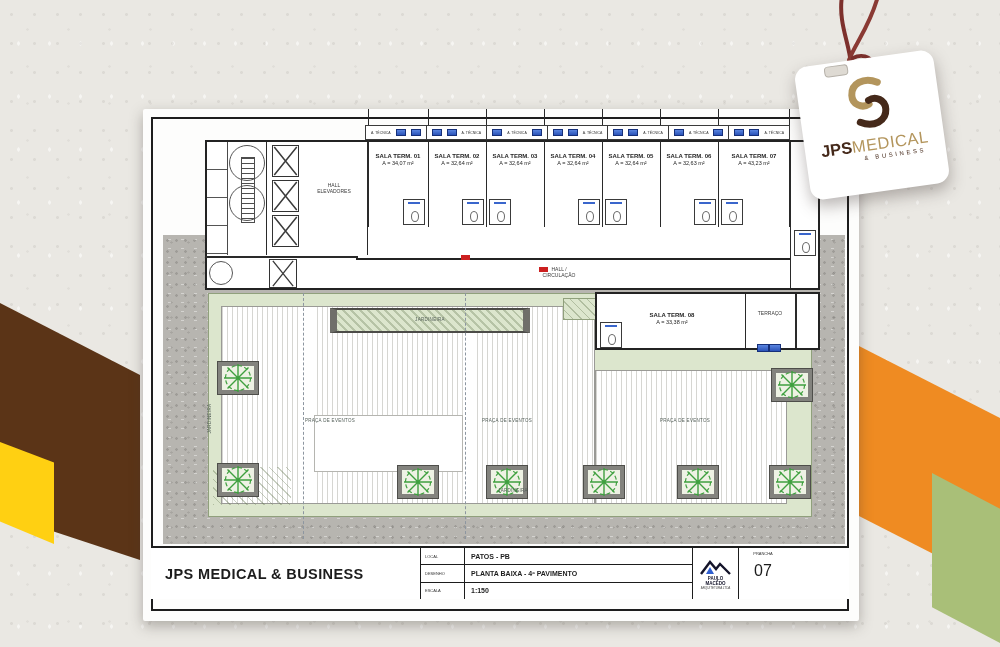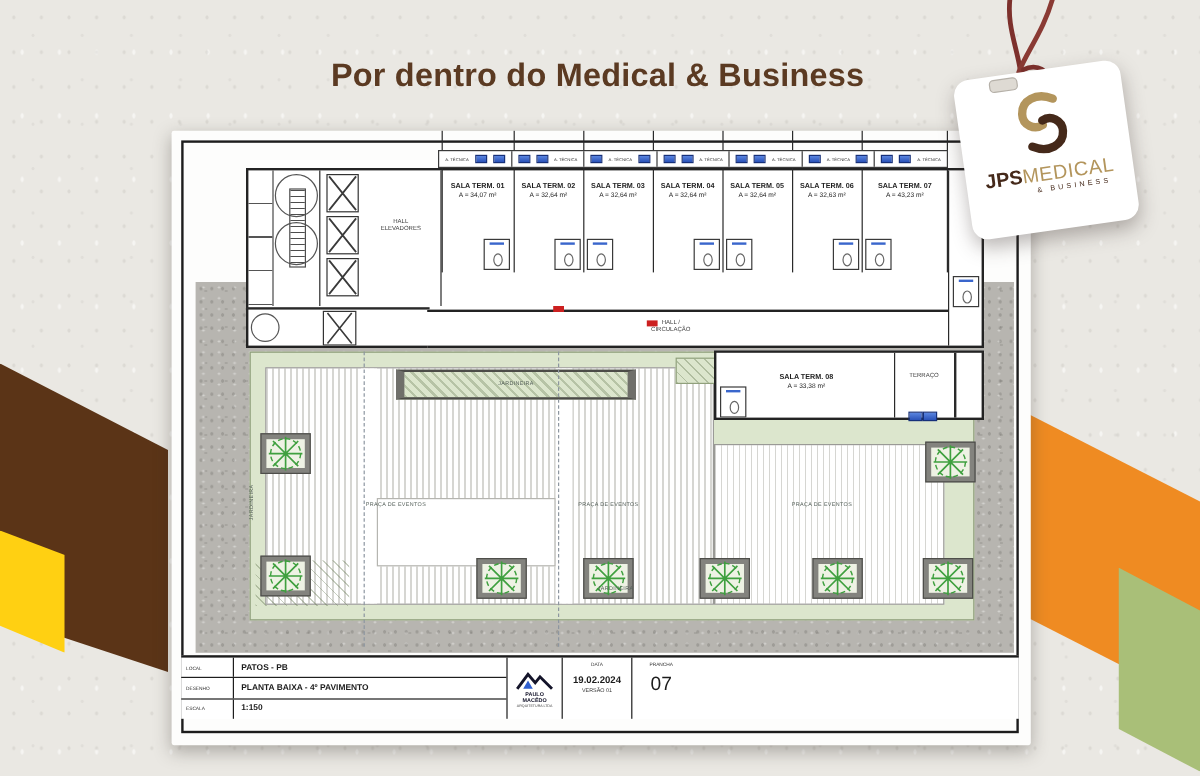--- a/index.html
+++ b/index.html
@@ -116,21 +116,20 @@
     <defs>
   <g id="tree">
     <path d="M15 1 V29 M1 15 H29 M4.5 4.5 L25.5 25.5 M25.5 4.5 L4.5 25.5" stroke="#3fa03f" stroke-width="1.4" fill="none"></path>
     <circle cx="15" cy="15" r="12.5" stroke="#3fa03f" stroke-width="1.2" fill="none" stroke-dasharray="4 2.5"></circle>
   </g>
 </defs>
   </svg>
 
 <div class="stage">
 
-  <div class="abs headline">Por dentro do Medical &amp; Business</div>
 
   <div class="shape sh-brown"></div>
   <div class="shape sh-yellow"></div>
   <div class="shape sh-orange"></div>
   <div class="shape sh-olive"></div>
 
   <div class="abs sheet">
     <div class="abs frame"></div>
 
     <div class="abs tex-gray" style="left:20px;top:126px;width:682px;height:309px;"></div>
@@ -376,20 +375,21 @@
       </div>
       <div class="abs wall" style="left:198px;top:0;width:2px;height:54px;"></div>
       <div class="abs wc" style="left:3px;top:28px;">
           <span class="blue"></span>
           <span class="bowl"></span>
         </div>
       <div class="abs" style="left:160px;top:44px;"><span class="acunit-sm"></span><span class="acunit-sm"></span></div>
     </div>
 
     <div class="abs tb">
+      <div class="cell project">JPS MEDICAL &amp; BUSINESS</div>
       <div class="cell rows">
         <div class="row">
           <div class="lab">LOCAL</div>
           <div class="val">PATOS - PB</div>
         </div>
         <div class="row">
           <div class="lab">DESENHO</div>
           <div class="val">PLANTA BAIXA - 4º PAVIMENTO</div>
         </div>
         <div class="row">
@@ -397,25 +397,20 @@
           <div class="val">1:150</div>
         </div>
       </div>
       <div class="cell logo">
         <svg width="34" height="18" viewBox="0 0 34 18">
           <path d="M7 16 L11 9 L15 16 Z" fill="#2f5fd0"></path>
           <path d="M2 16 L11 4 L17 11 L21 6 L31 16" stroke="#14142a" stroke-width="2.4" fill="none"></path>
         </svg>
         <div class="nm"><span>PAULO</span><br><span>MACÊDO</span></div>
         <div class="fm">ARQUITETURA LTDA</div>
-      </div>
-      <div class="cell dcell">
-        <div class="dhead">DATA</div>
-        <div class="dval">19.02.2024</div>
-        <div class="dver">VERSÃO 01</div>
       </div>
       <div class="cell pcell">
         <div class="dhead">PRANCHA</div>
         <div class="pnum">07</div>
       </div>
     </div>
   </div>
 
   <svg class="abs strsvg" width="120" height="85" viewBox="0 0 120 85">
     <path d="M27 -4 C23 22 34 42 36 64" stroke="#7d302c" stroke-width="4" fill="none" stroke-linecap="round"></path>

